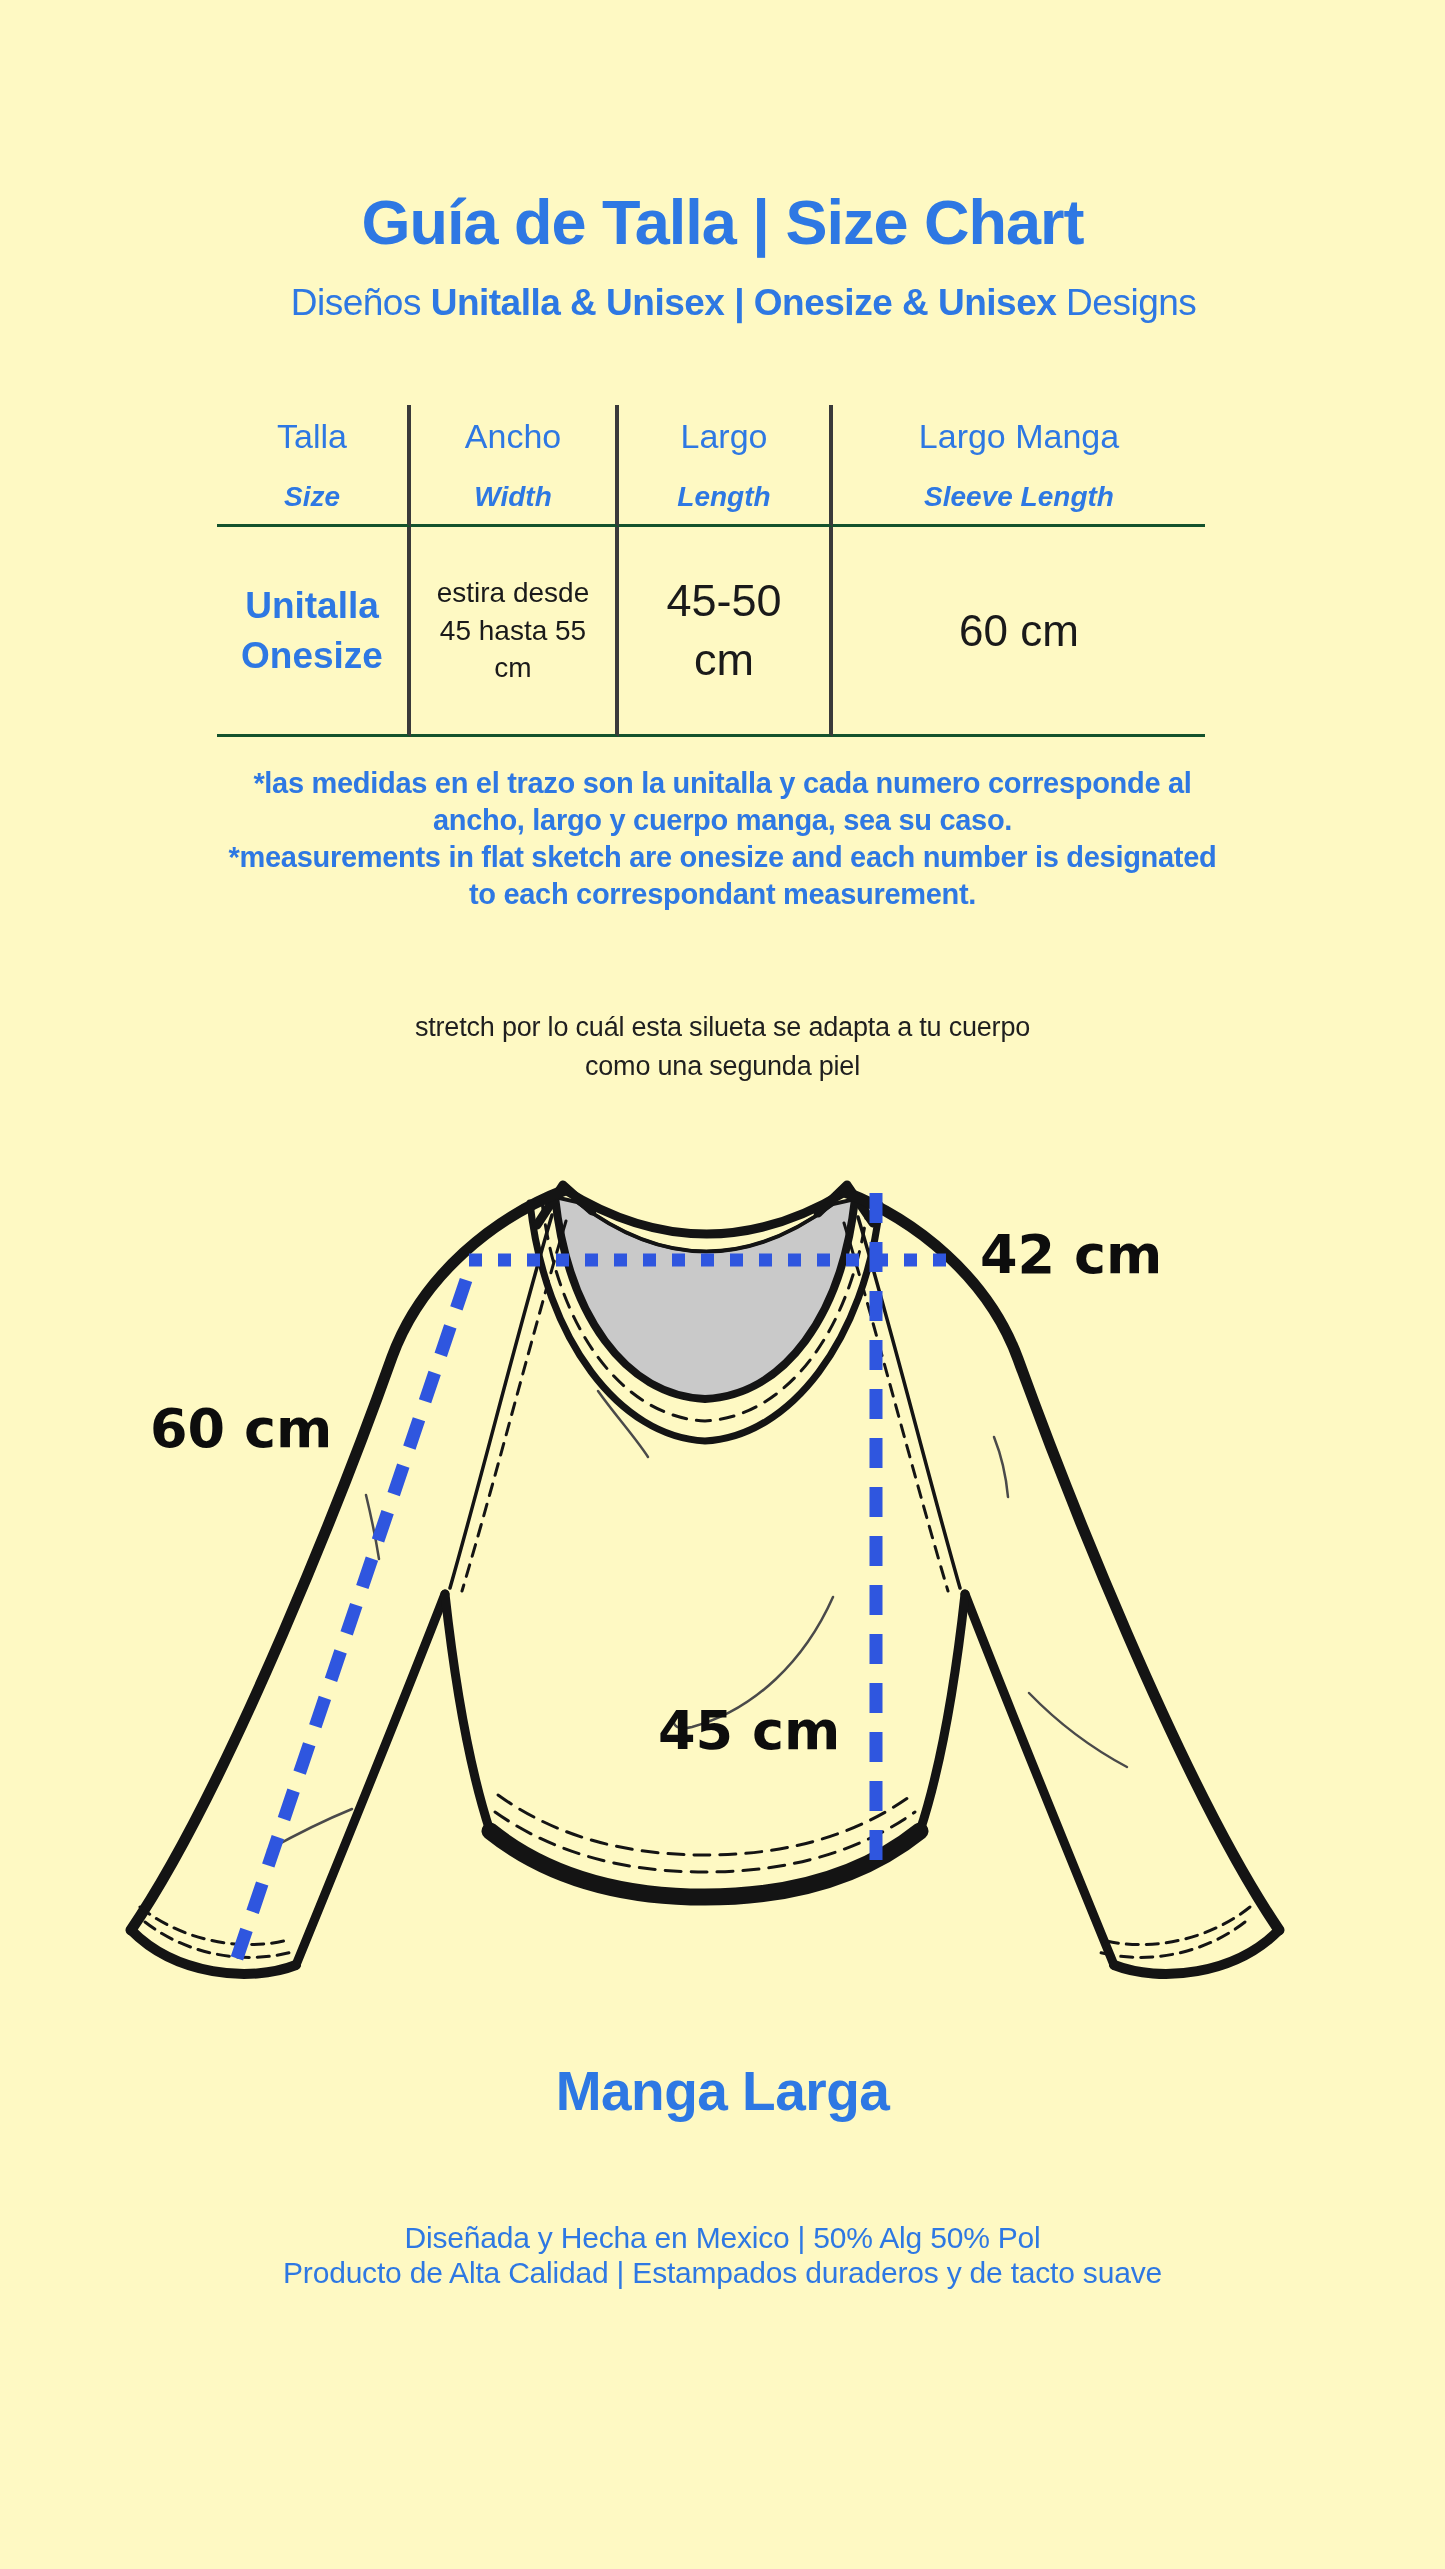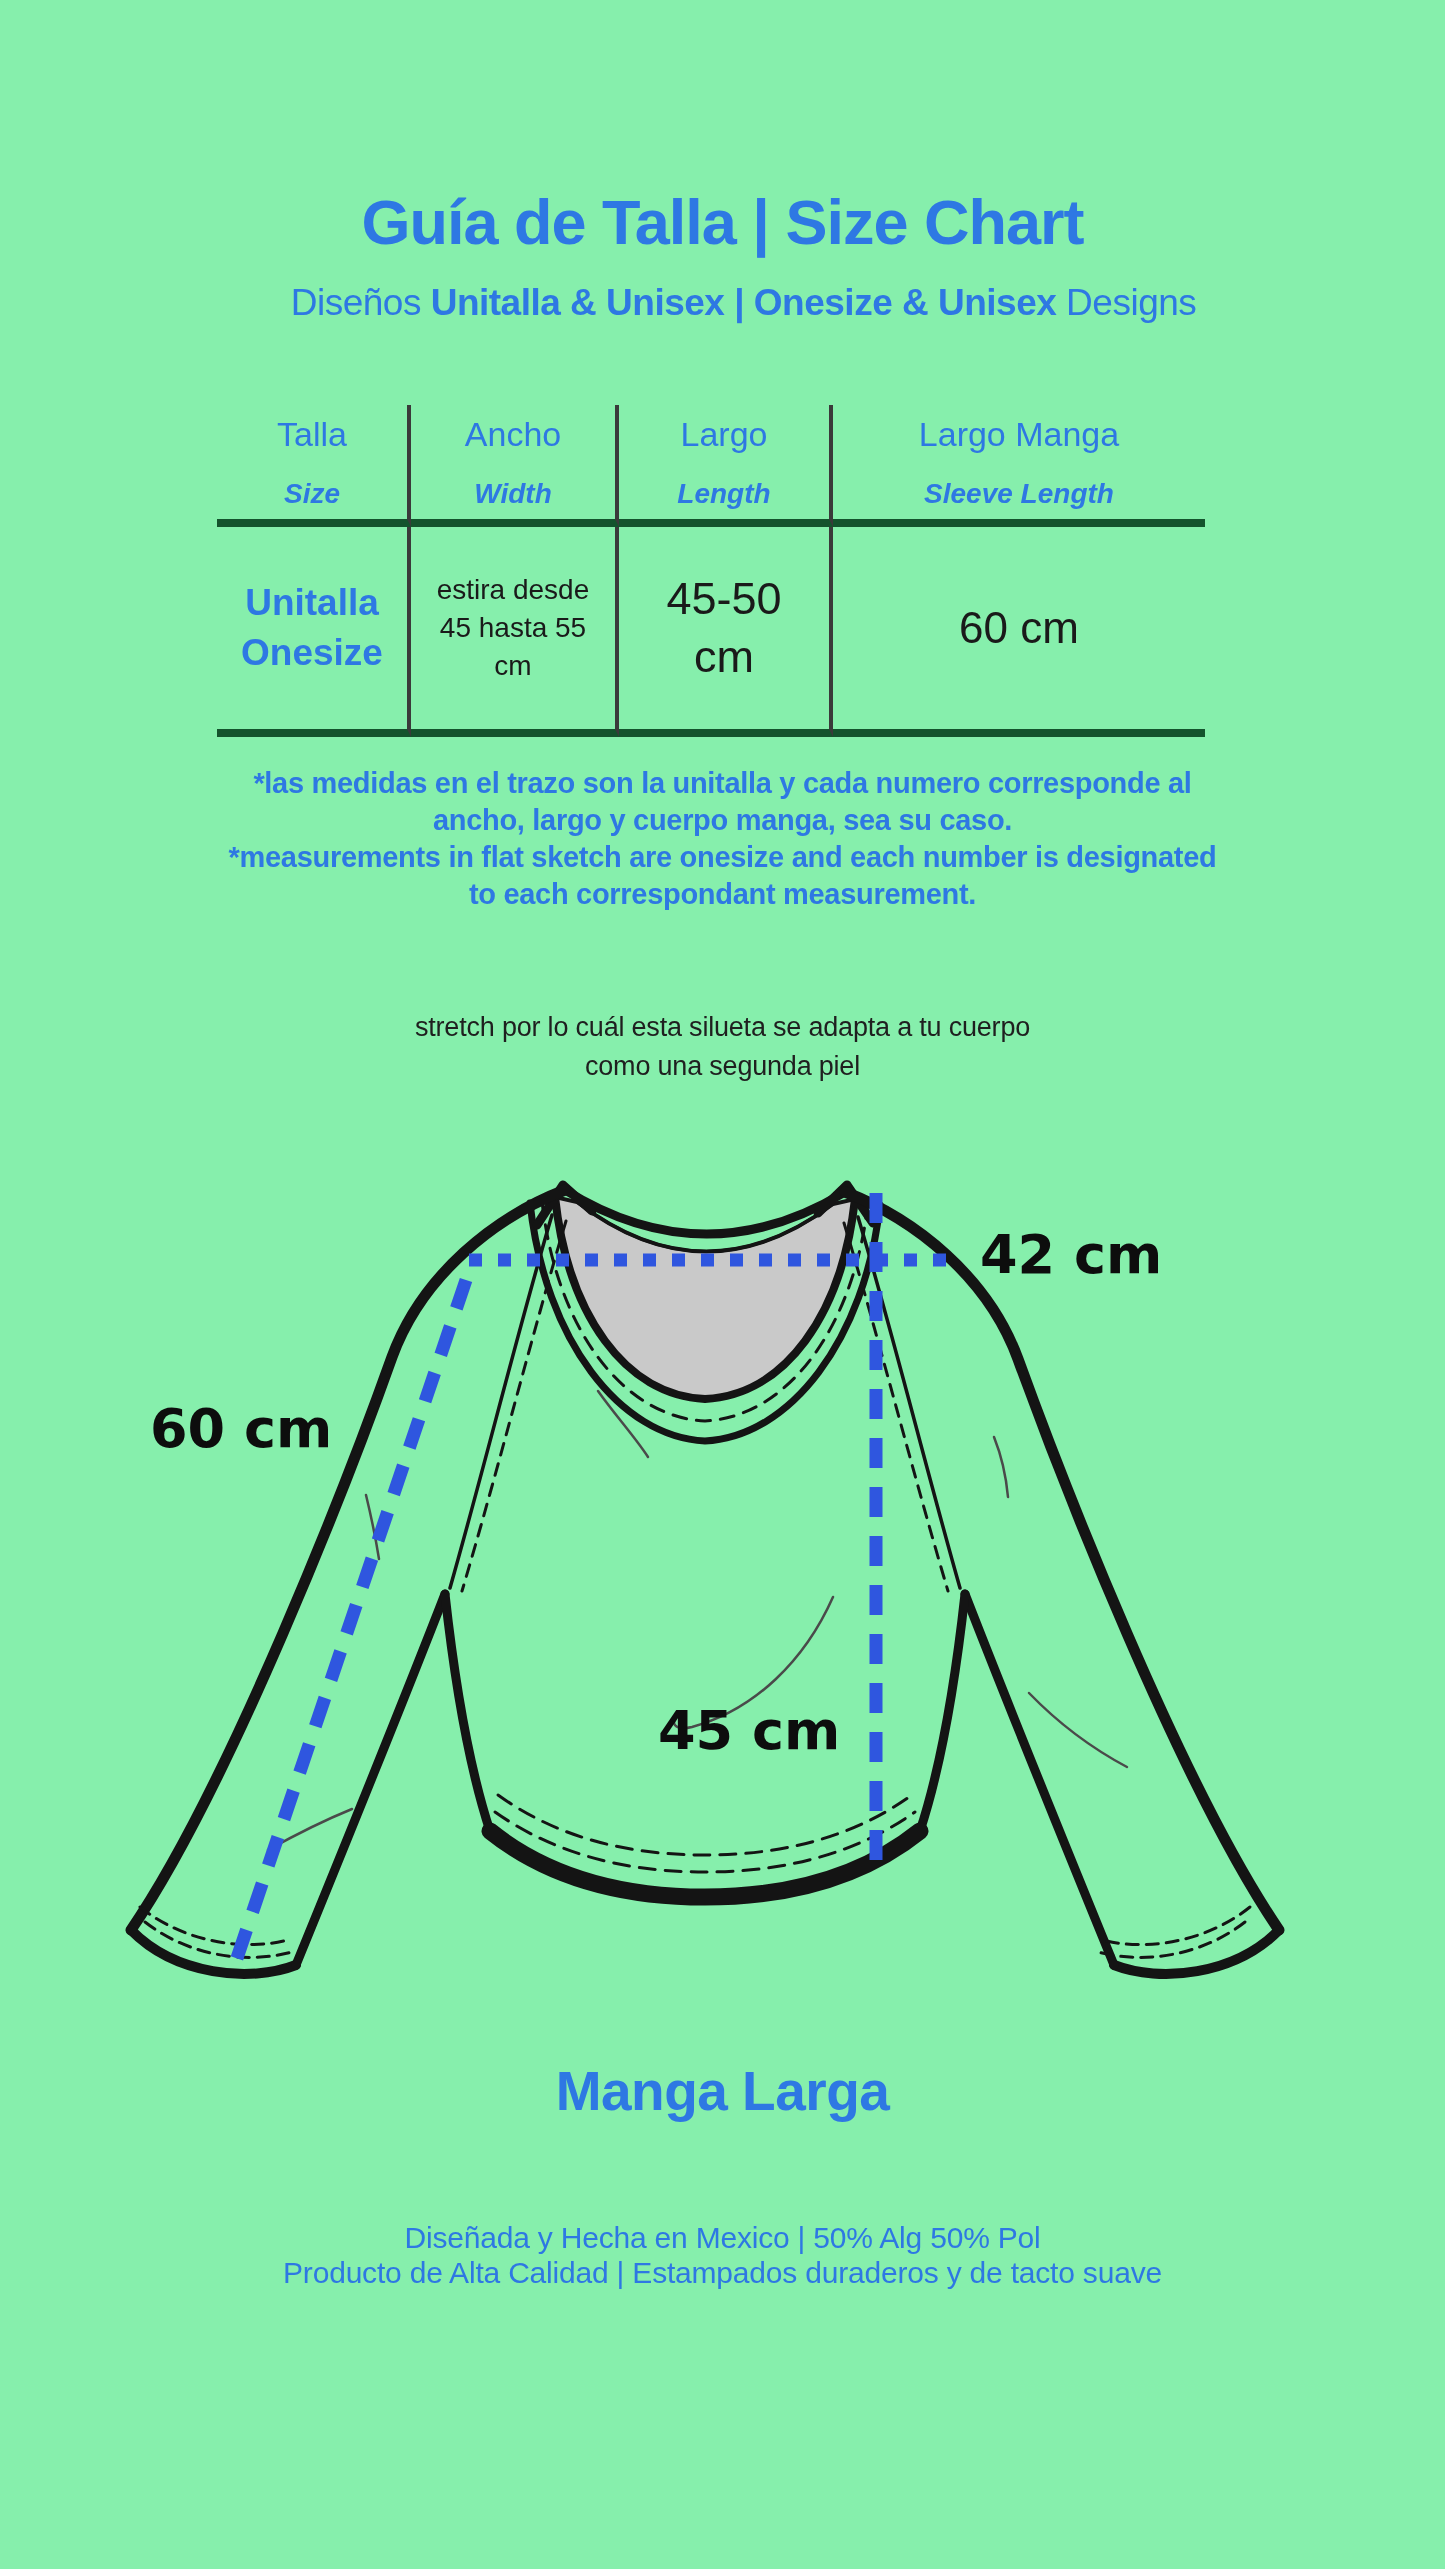--- a/index.html
+++ b/index.html
@@ -1,19 +1,19 @@
 <!DOCTYPE html>
 <html><head>
 <meta charset="utf-8">
 <style>
   html,body{margin:0;padding:0;background:#ffffff;}
   .page{
     position:relative;
     width:1445px;height:2569px;
-    background:#86efac;
+    background:#fef9c3;
     font-family:"Liberation Sans","DejaVu Sans",sans-serif;
     overflow:hidden;
   }
   .abs{position:absolute;}
   .center{left:0;width:1445px;text-align:center;}
 
   
   .title{
     top:186px;
     font-size:63px;font-weight:bold;letter-spacing:-1px;
@@ -31,21 +31,21 @@
     display:grid;
     grid-template-columns:194px 208px 214px 372px;
     grid-template-rows:122px 210px;
   }
   .size-table .cell{
     box-sizing:border-box;
     display:flex;flex-direction:column;align-items:center;justify-content:center;
     text-align:center;
   }
   .size-table .vline{border-right:4px solid #3a3a3a;}
-  .size-table .hline{border-bottom:8px solid #14532d;}
+  .size-table .hline{border-bottom:3px solid #14532d;}
   .hdr-es{font-size:34px;color:#2e78e3;line-height:1.2;}
   .hdr-en{font-size:28px;color:#2e78e3;font-weight:bold;font-style:italic;margin-top:24px;}
   .cell-size{font-size:37px;font-weight:bold;color:#2e78e3;line-height:1.35;}
   .cell-width{font-size:28px;color:#1a1a1a;line-height:1.35;width:176px;}
   .cell-length{font-size:45px;color:#1a1a1a;line-height:1.3;width:150px;}
   .cell-sleeve{font-size:44px;color:#1a1a1a;}
 
   
   .notes{
     top:765px;

